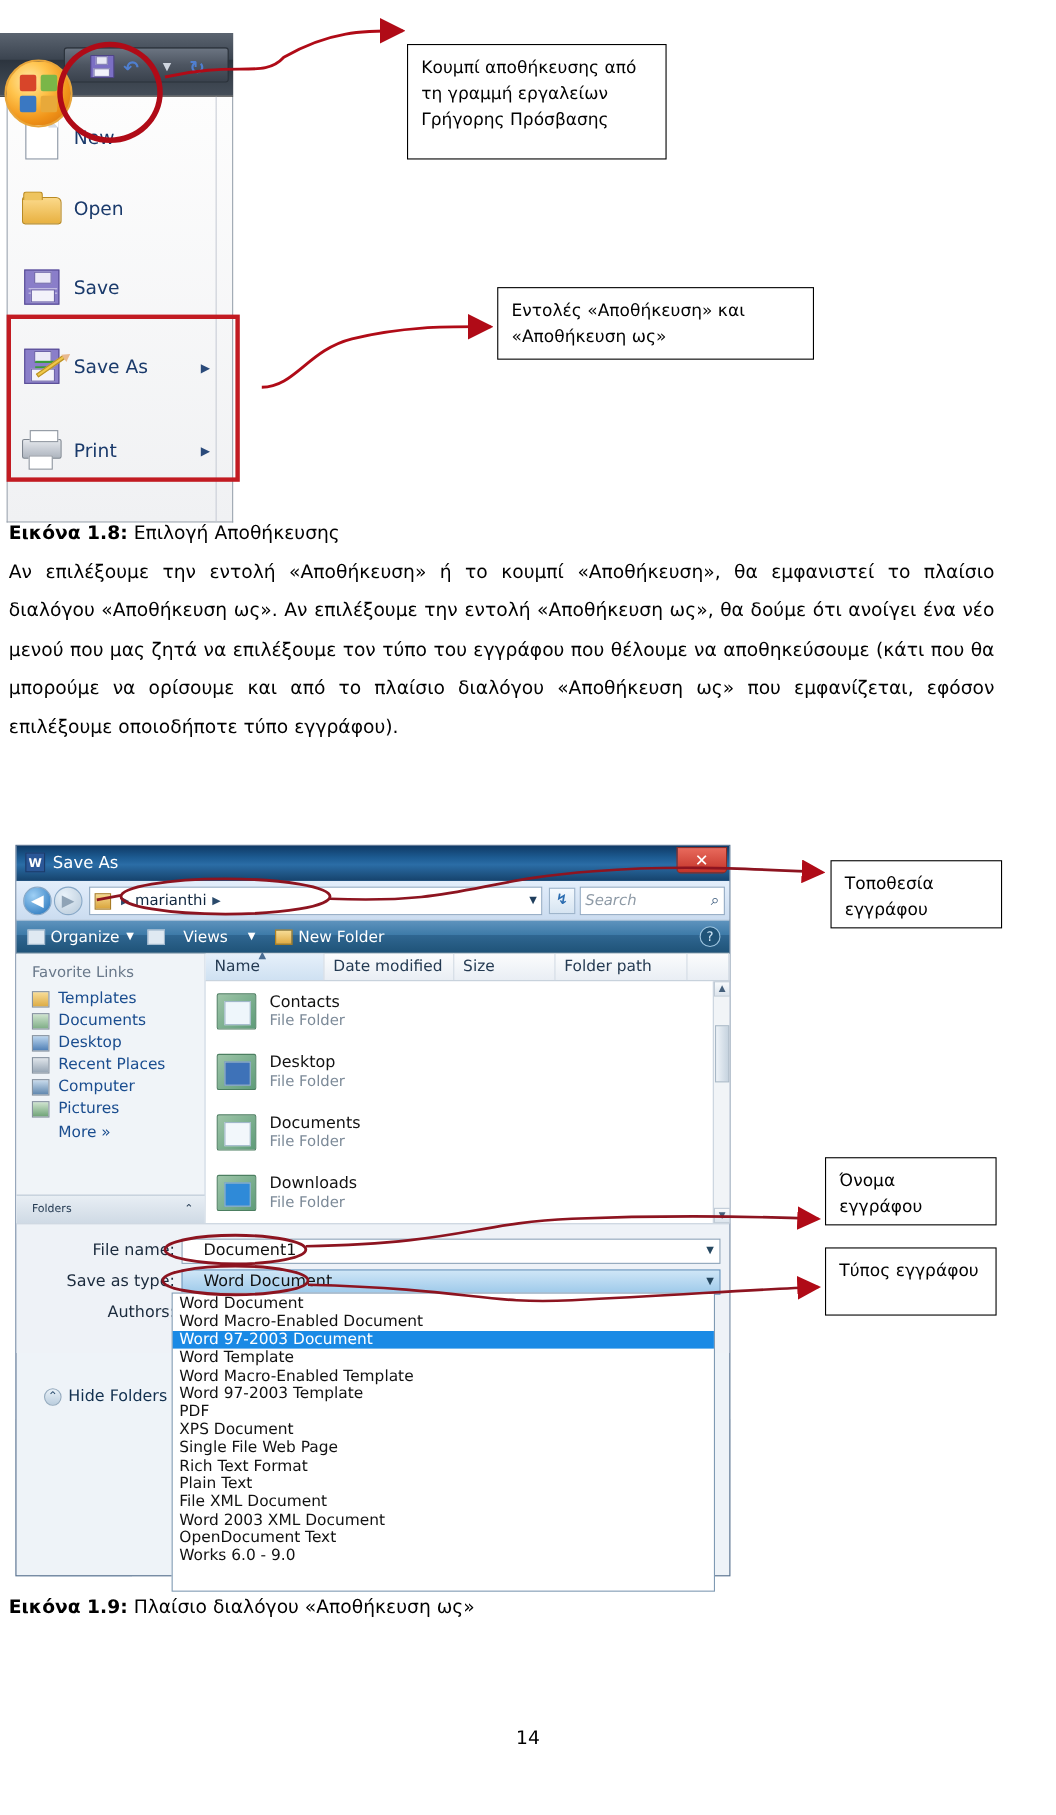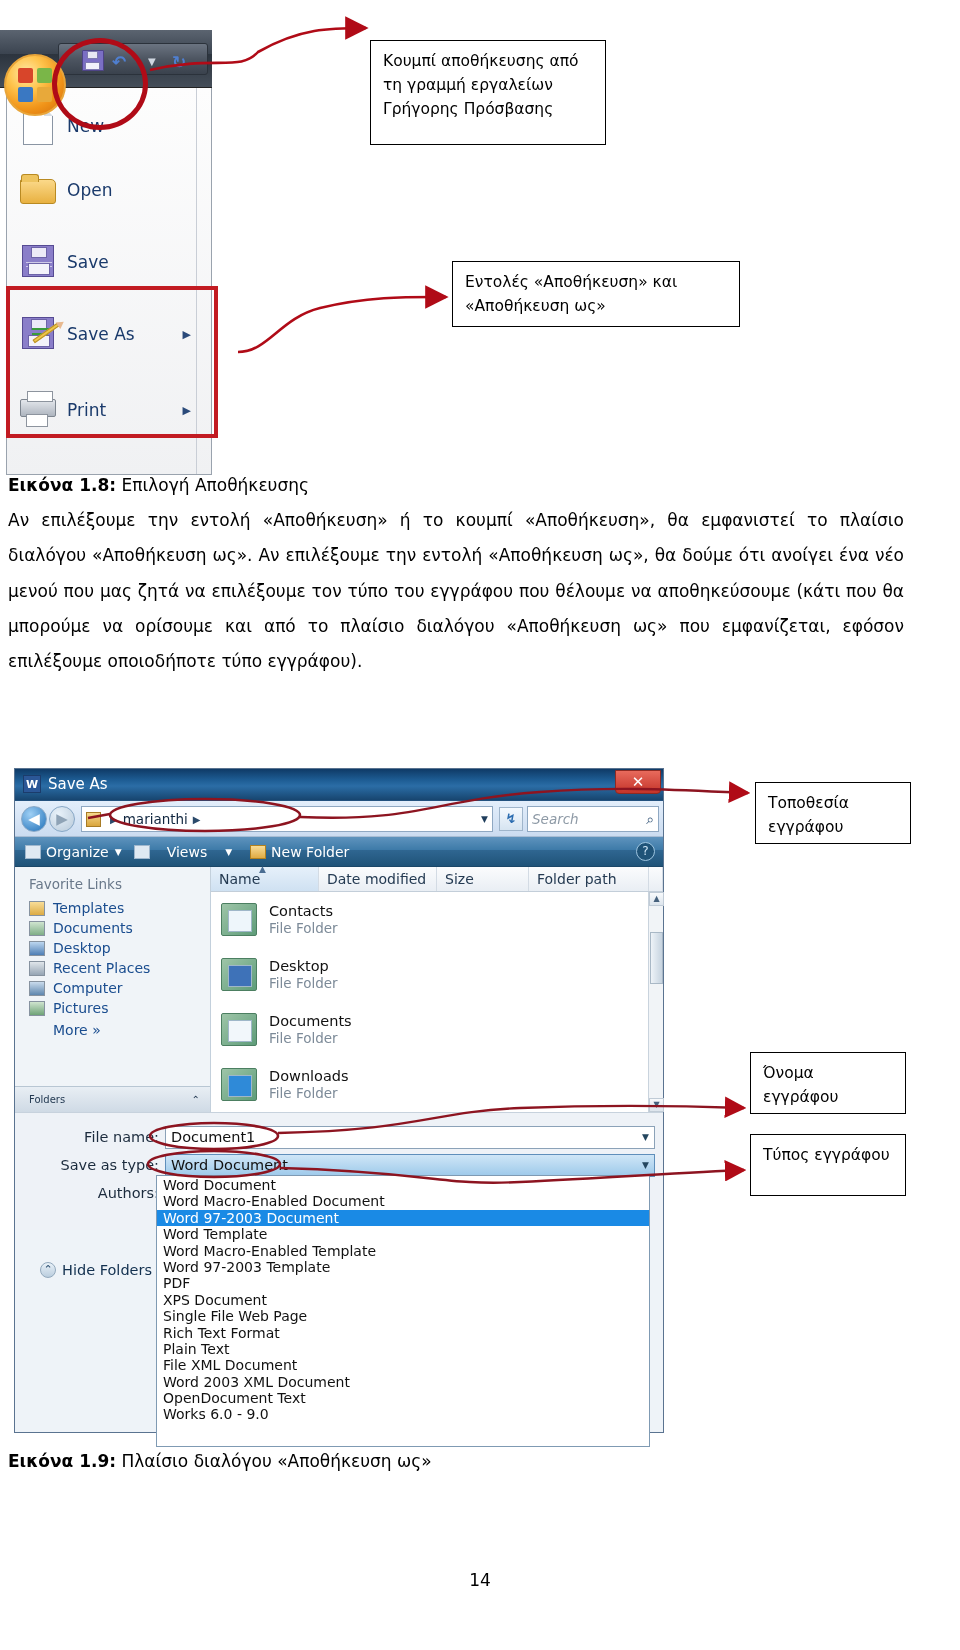--- a/index.html
+++ b/index.html
@@ -183,21 +183,21 @@
     display:flex; align-items:center; color:#fff; font-size:14px;
   }
   .cmd-bar .it { display:flex; align-items:center; margin-left:10px; }
   .cmd-bar .cv { font-size:9px; margin-left:6px; }
   .cmd-bar .gl { width:16px; height:14px; margin-right:5px; background:#dfe9f2; border:1px solid #9fb7cd; }
   .cmd-bar .gl.fold { background:linear-gradient(to bottom,#f7dc96,#e0ab43); border-color:#b3821f; }
   .helpq { position:absolute; right:8px; top:5px; width:19px; height:19px; border-radius:50%; background:#1f5378; border:1px solid #9ec5e0; color:#cfe6f7; font-size:12px; text-align:center; line-height:17px; }
 
   .dlg-body { position:relative; height:245px; display:flex; background:#fff; }
   .fav-pane {
-    width:196px; background:#f0f4f8; border-right:1px solid #c3d0dc; position:relative;
+    width:172px; background:#f0f4f8; border-right:1px solid #c3d0dc; position:relative;
   }
   .fav-hdr { font-size:13.5px; color:#69788a; padding:9px 0 6px 14px; }
   .fav-item { display:flex; align-items:center; padding:2px 0 2px 14px; font-size:14px; color:#1a4d8f; }
   .fav-item .fico { width:16px; height:15px; margin-right:8px; border:1px solid #86929f; flex:none; }
   .fi-templates { background:linear-gradient(to bottom,#f8dd98,#dcab44); border-color:#a87c25; }
   .fi-documents { background:linear-gradient(to bottom,#cfe4cf,#7fae87); }
   .fi-desktop  { background:linear-gradient(to bottom,#bcd6ef,#4f7fb5); }
   .fi-recent   { background:linear-gradient(to bottom,#dfe5ea,#96a5b4); }
   .fi-computer { background:linear-gradient(to bottom,#c9dbec,#5e86ae); }
   .fi-pictures { background:linear-gradient(to bottom,#cfe4cf,#6fa377); }
@@ -233,21 +233,21 @@
   }
   .vscroll .up, .vscroll .dn { position:absolute; left:0; width:15px; height:14px; background:linear-gradient(to bottom,#f8fafc,#dde5ed); border:1px solid #c0cbd6; font-size:8px; text-align:center; line-height:12px; color:#45607c; }
   .vscroll .up { top:0; } .vscroll .dn { bottom:0; }
   .vscroll .thumb { position:absolute; left:1px; top:40px; width:13px; height:52px; background:linear-gradient(to right,#eef3f8,#c6d3df); border:1px solid #a9b8c6; }
 
   .form-area { position:relative; background:#eef2f7; height:118px; border-top:1px solid #c7d2dd; }
   .frm-row { position:absolute; left:0; right:8px; height:24px; display:flex; align-items:center; }
   .frm-lbl { width:150px; text-align:right; font-size:14.5px; color:#1b2b3d; padding-right:6px; }
   .frm-in {
     flex:1; height:23px; background:#fff; border:1px solid #8ba2b8;
-    font-size:14.5px; color:#111; display:flex; align-items:center; padding-left:5px; position:relative;
+    font-size:14.5px; color:#111; display:flex; align-items:center; padding-left:19px; position:relative;
   }
   .frm-in.sel { background:linear-gradient(to bottom,#cfe6f7,#9dc9ea); border-color:#5f8fbb; }
   .frm-in .cv { position:absolute; right:5px; font-size:9px; color:#24465f; }
   .authors-lbl { position:absolute; left:0; top:72px; width:150px; text-align:right; font-size:14.5px; color:#1b2b3d; padding-right:6px; }
 
   .dd-list {
     position:absolute; left:156px; top:1175px; width:494px; height:272px;
     background:#fff; border:1px solid #7f9ab3; z-index:25;
     font-size:14px; line-height:16.4px; padding-top:1px;
   }

